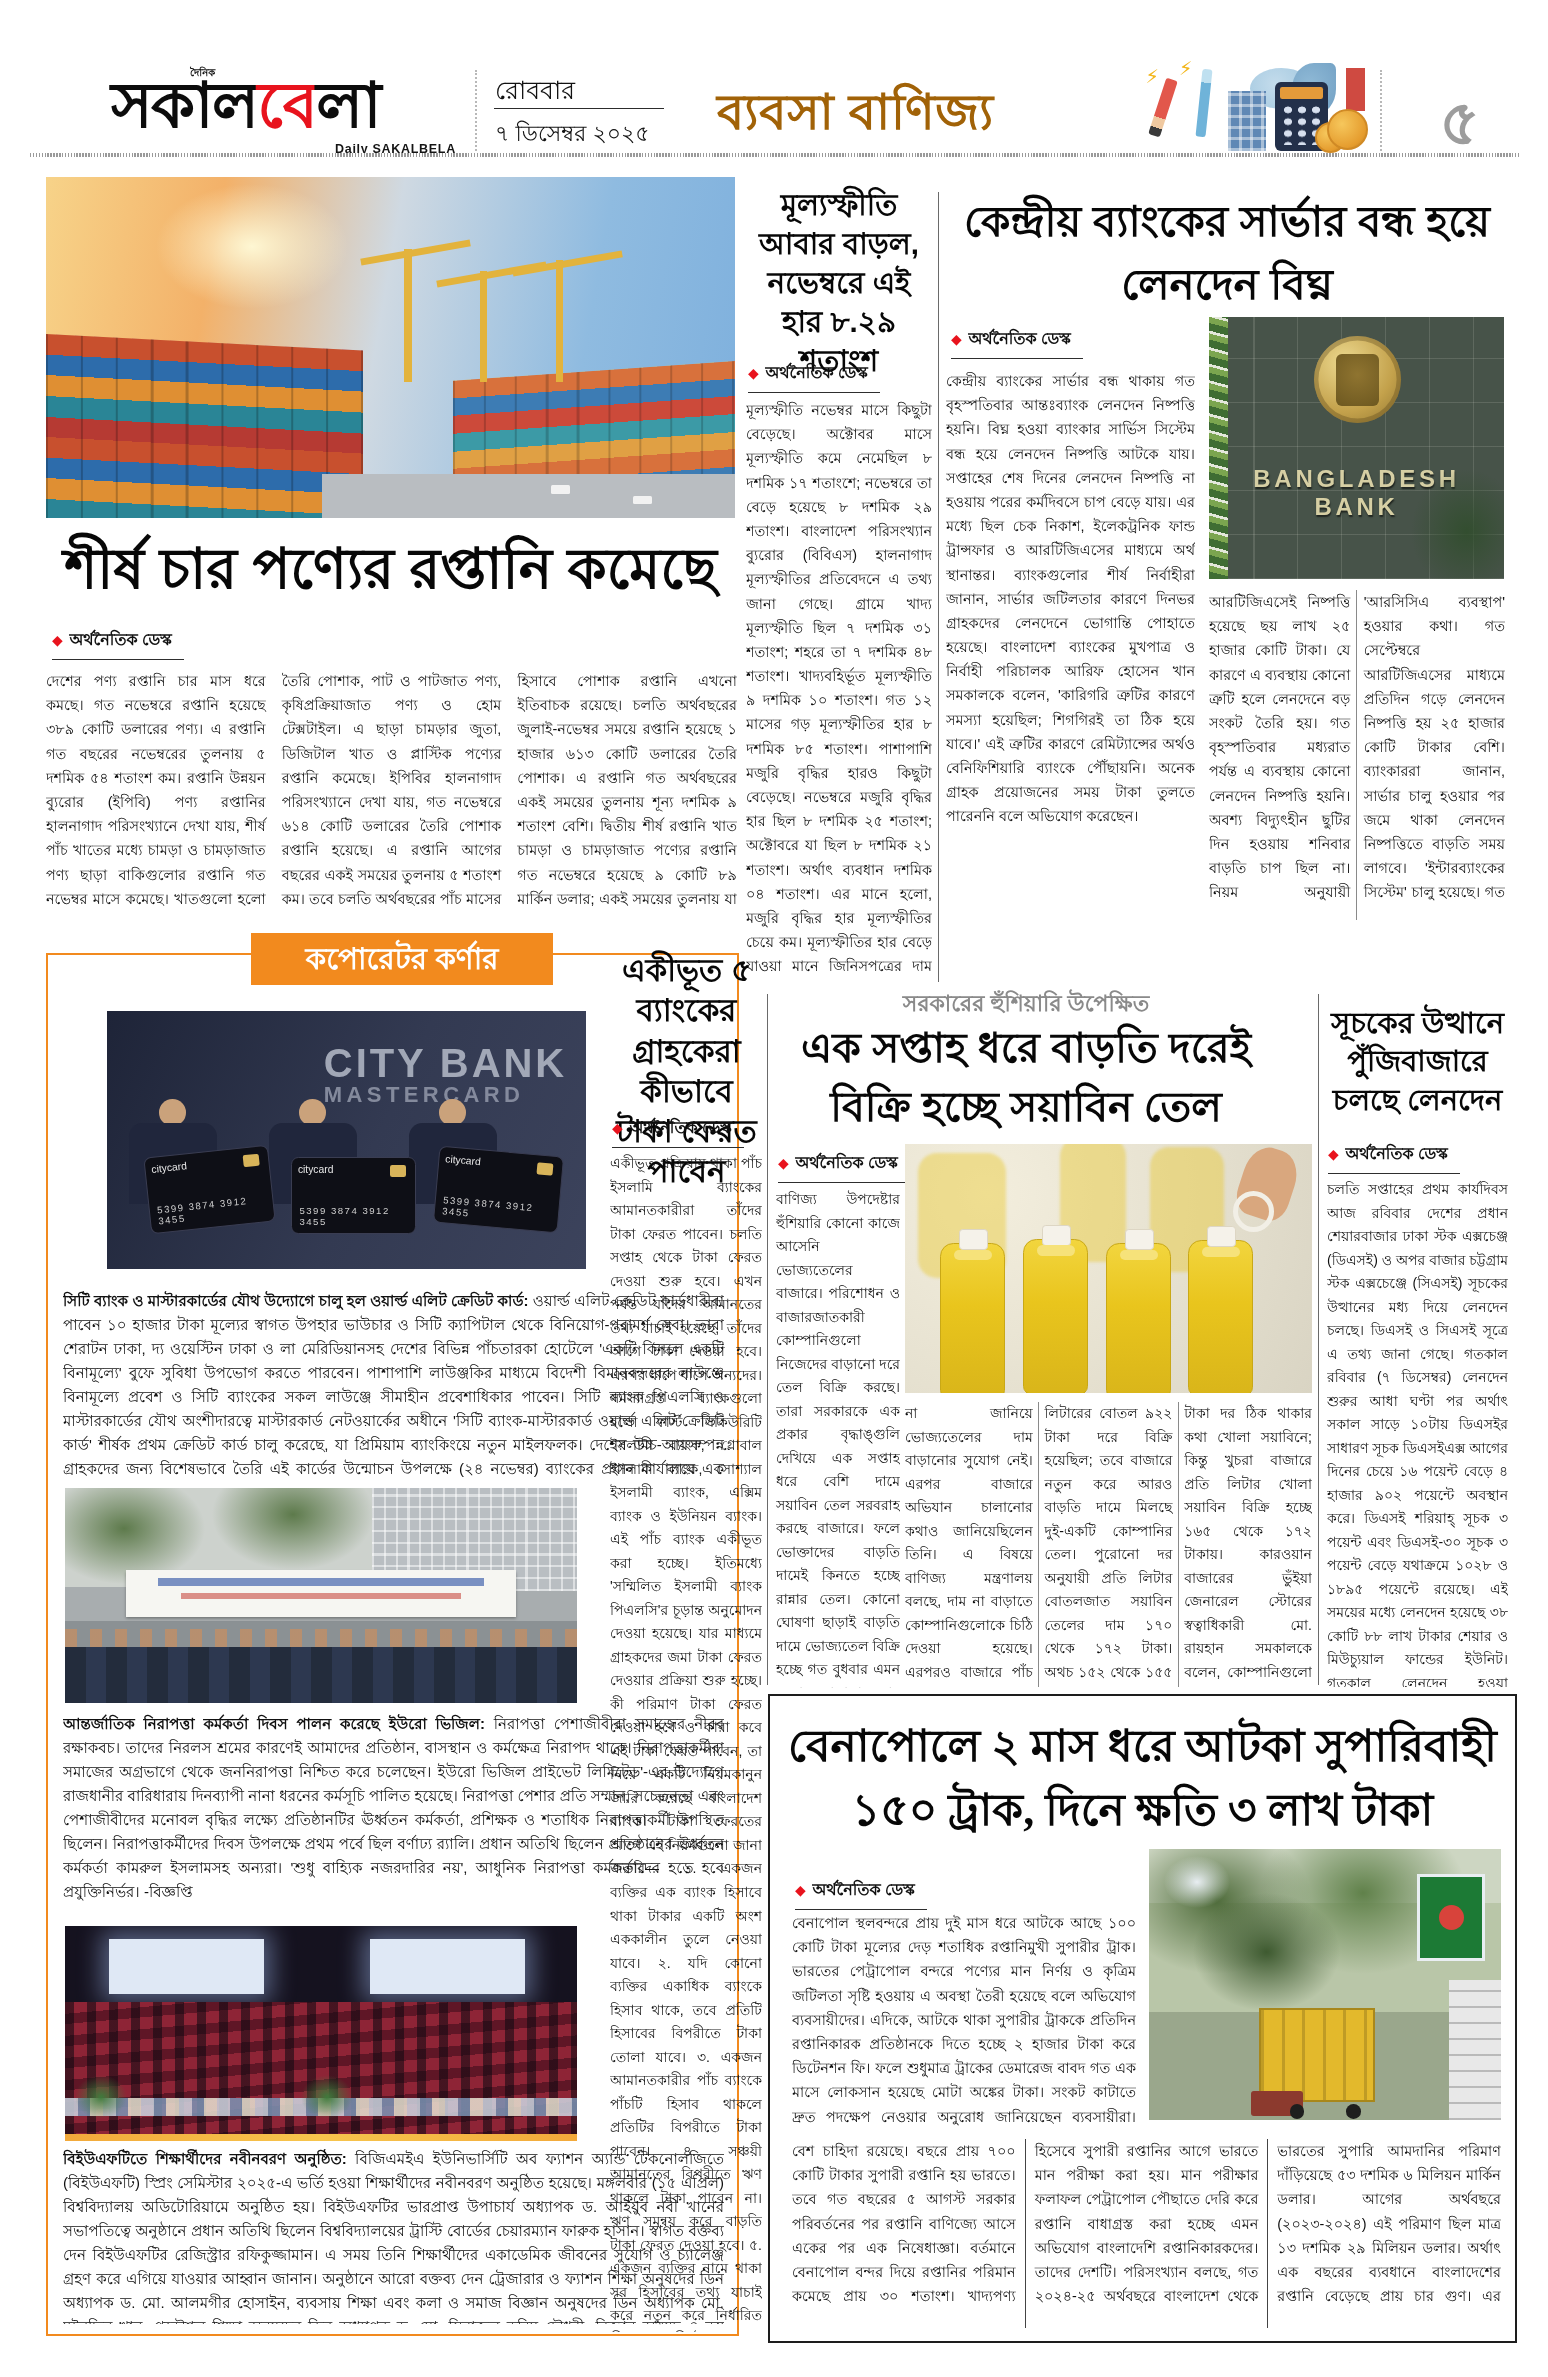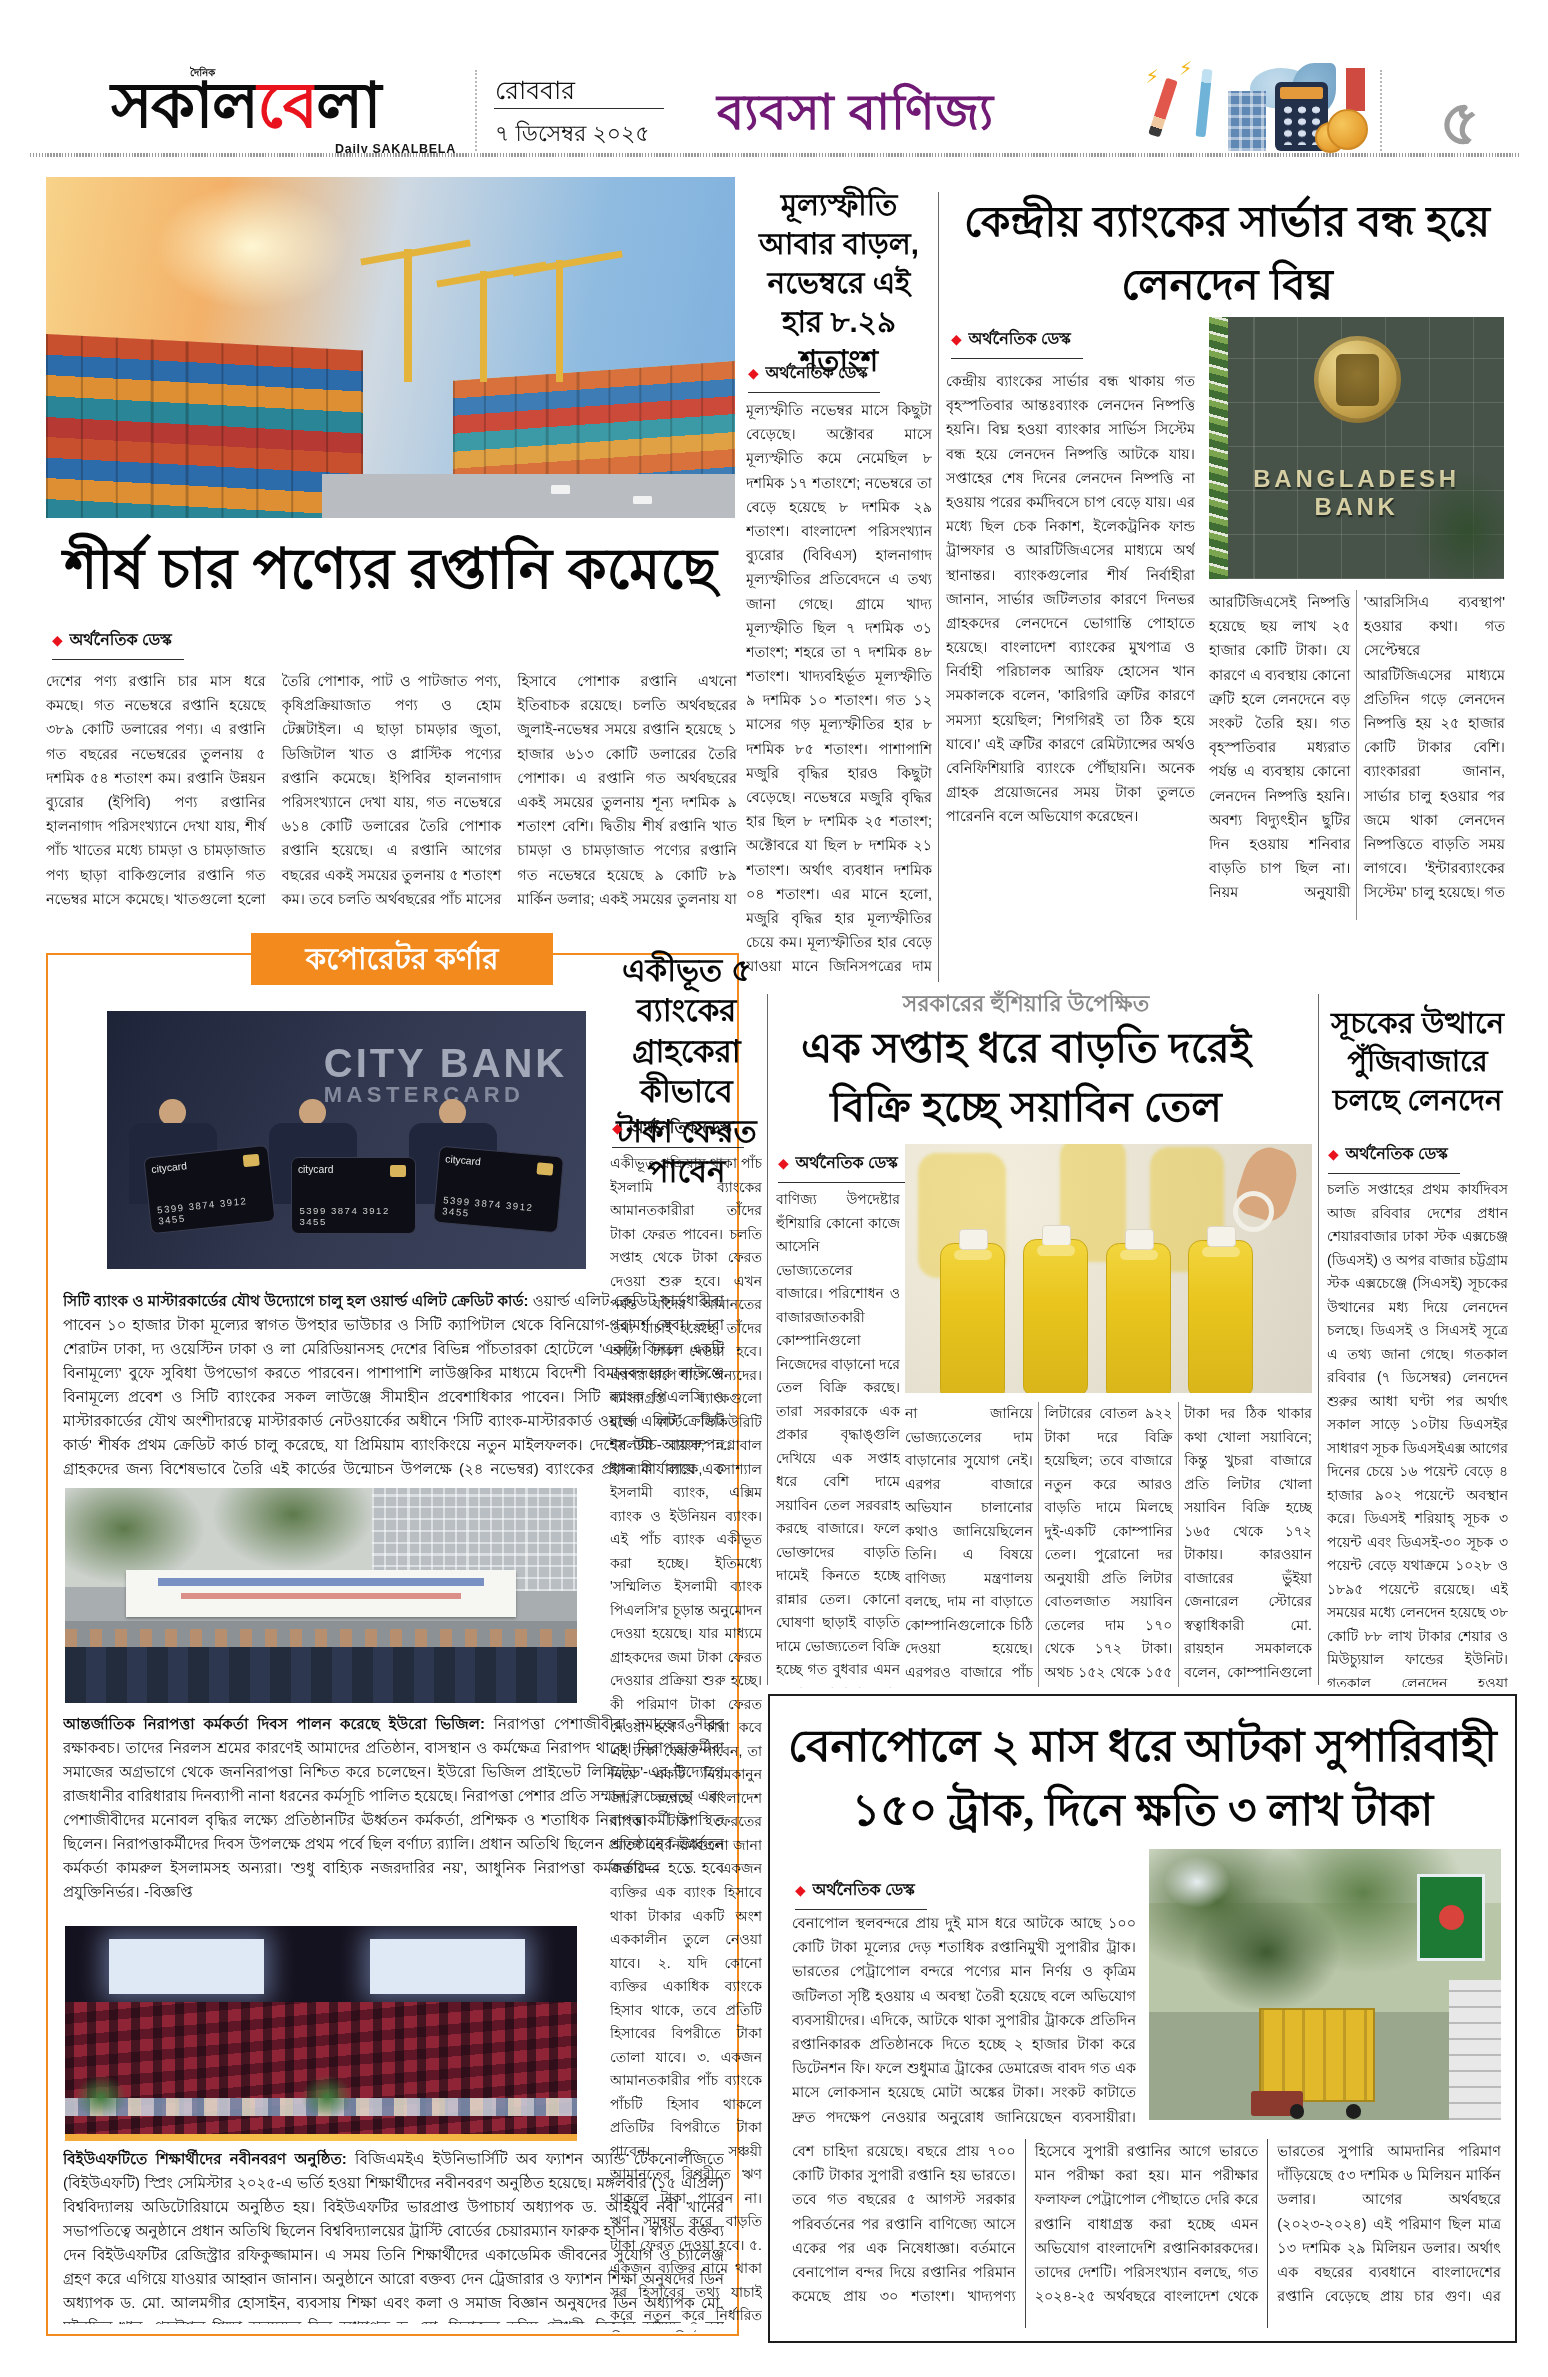--- a/index.html
+++ b/index.html
@@ -12,21 +12,21 @@
   .mh-daily{left:190px;top:65px;font-size:10px;font-weight:bold;}
   .mh-logo{left:111px;top:74px;font-size:63px;font-weight:bold;letter-spacing:-1.5px;color:#0c0c0c;line-height:1;}
   .mh-logo .accent{color:#e8131d;}
   .mh-logo-sub{left:335px;top:142px;font-size:12.5px;font-weight:bold;color:#141414;letter-spacing:0.7px;}
   .vdots{border-left:2.2px dotted #b8b8b8;}
   .mh-sep1{left:475px;top:70px;height:81px;}
   .mh-sep2{left:1380px;top:70px;height:81px;}
   .mh-day{left:495px;top:71px;font-size:25px;font-weight:normal;}
   .mh-dayrule{left:494px;top:108px;width:170px;border-top:1.5px solid #2c2c2c;}
   .mh-date{left:495px;top:116px;font-size:22px;text-align:right;}
-  .mh-section{left:649px;top:75px;width:413px;text-align:center;font-size:49px;font-weight:bold;color:#701a75;letter-spacing:0.7px;}
+  .mh-section{left:649px;top:75px;width:413px;text-align:center;font-size:49px;font-weight:bold;color:#a16207;letter-spacing:0.7px;}
   .mh-page-num{left:1397px;top:75px;width:125px;text-align:center;font-size:62px;font-weight:bold;color:#9d9d9d;}
   .mh-rule{left:29.5px;top:153px;width:1489px;height:4.4px;
            background:repeating-linear-gradient(90deg,#9a9a9a 0 1.5px,#ffffff 1.5px 2.9px);}
 
   
   .mh-ill{left:1141px;top:66px;width:229px;height:87px;}
   .ill-leaf{left:109px;top:1.5px;width:63px;height:41px;border-radius:60% 60% 15% 60%;
             background:radial-gradient(circle at 40% 40%,#c4dcec,#9cc4dd);}
   .ill-leaf2{left:151px;top:-2.9px;width:44px;height:52px;border-radius:60% 15% 60% 60%;
             background:radial-gradient(circle at 40% 40%,#8fb9d6,#6f9ec2);}

